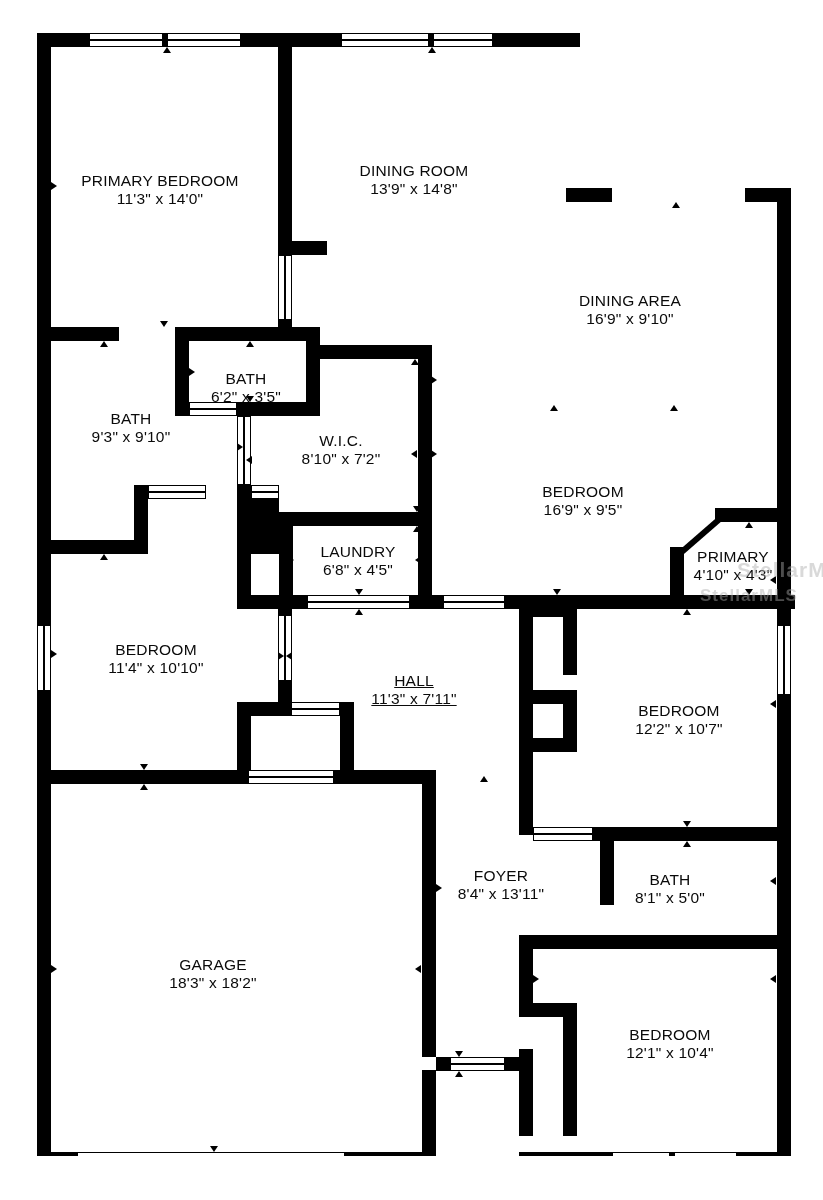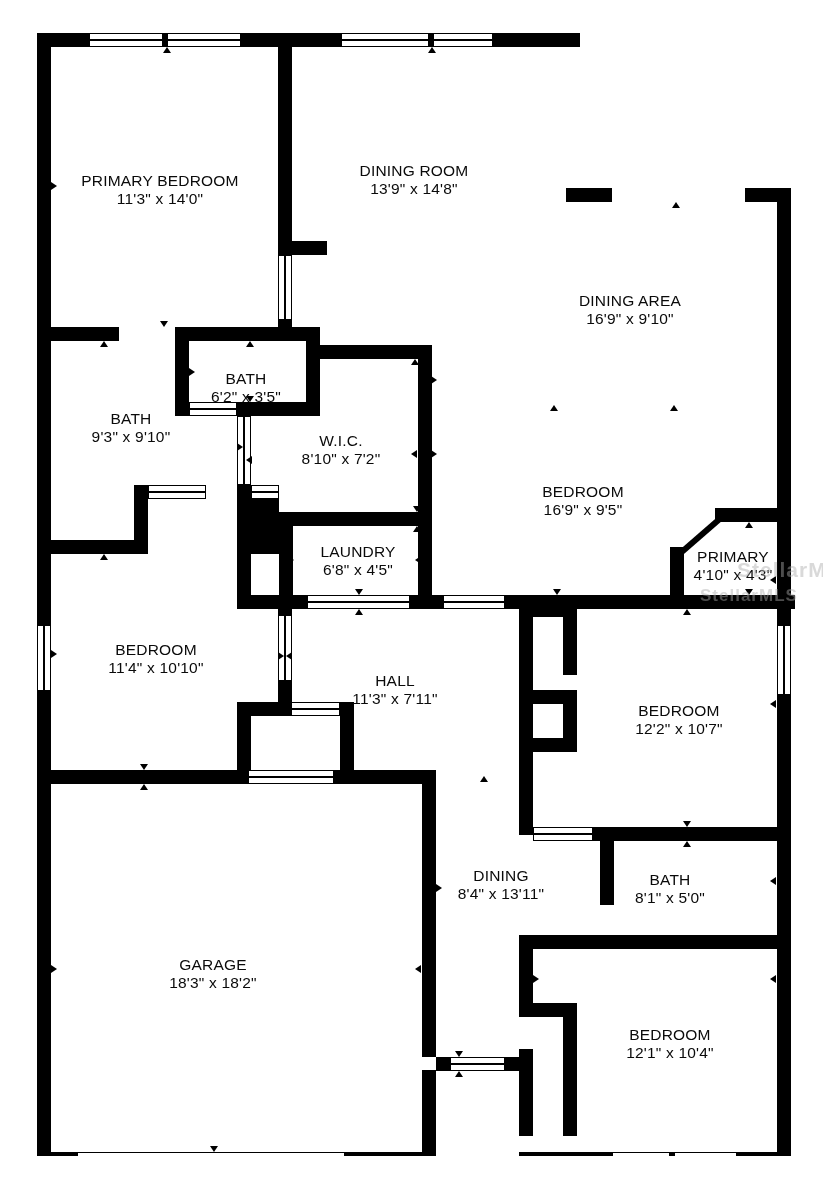--- a/index.html
+++ b/index.html
@@ -312,30 +312,30 @@
     <span class="dim">4'10" x 4'3"</span>
   </div>
   <div class="label" style="left:358px; top:543px;">
     <span class="name">LAUNDRY</span>
     <span class="dim">6'8" x 4'5"</span>
   </div>
   <div class="label" style="left:156px; top:641px;">
     <span class="name">BEDROOM</span>
     <span class="dim">11'4" x 10'10"</span>
   </div>
-  <div class="label" style="left:395px; top:672px;">
+  <div class="label" style="left:414px; top:672px;text-decoration:underline;">
     <span class="name">HALL</span>
     <span class="dim">11'3" x 7'11"</span>
   </div>
   <div class="label" style="left:679px; top:702px;">
     <span class="name">BEDROOM</span>
     <span class="dim">12'2" x 10'7"</span>
   </div>
   <div class="label" style="left:501px; top:867px;">
-    <span class="name">DINING</span>
+    <span class="name">FOYER</span>
     <span class="dim">8'4" x 13'11"</span>
   </div>
   <div class="label" style="left:670px; top:871px;">
     <span class="name">BATH</span>
     <span class="dim">8'1" x 5'0"</span>
   </div>
   <div class="label" style="left:213px; top:956px;">
     <span class="name">GARAGE</span>
     <span class="dim">18'3" x 18'2"</span>
   </div>

